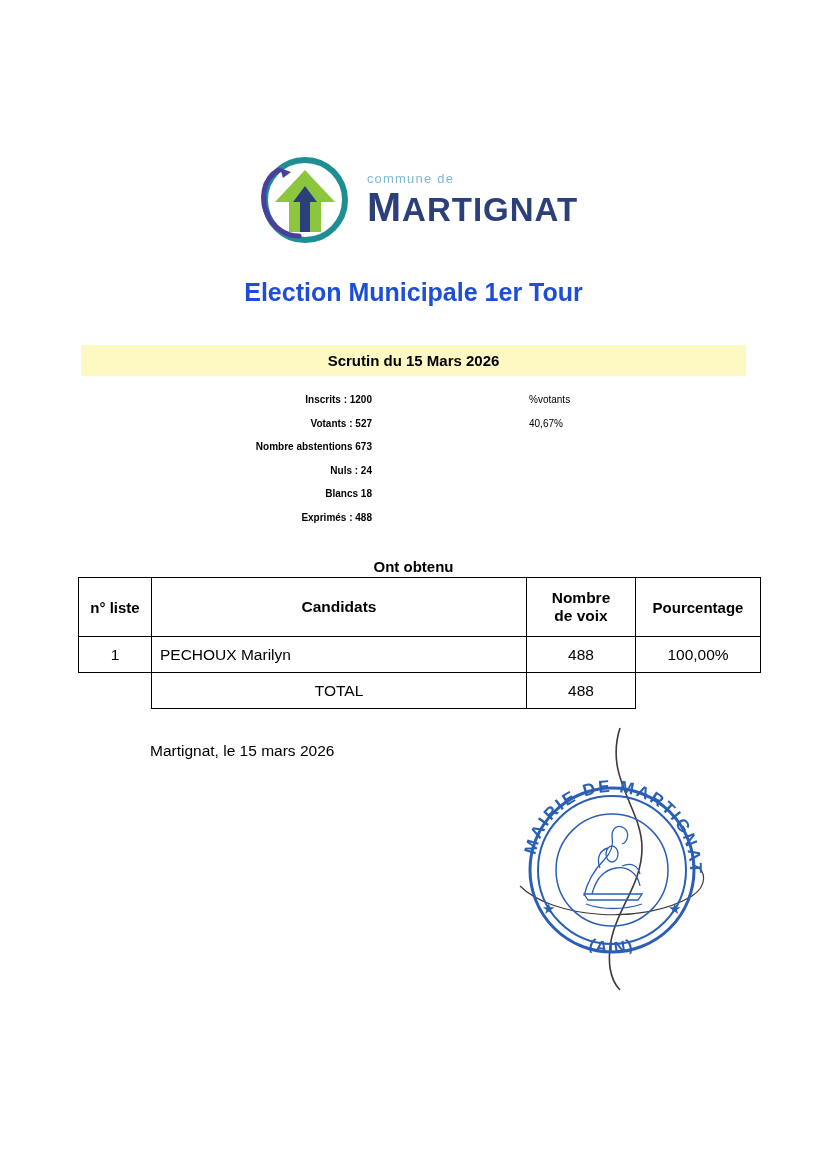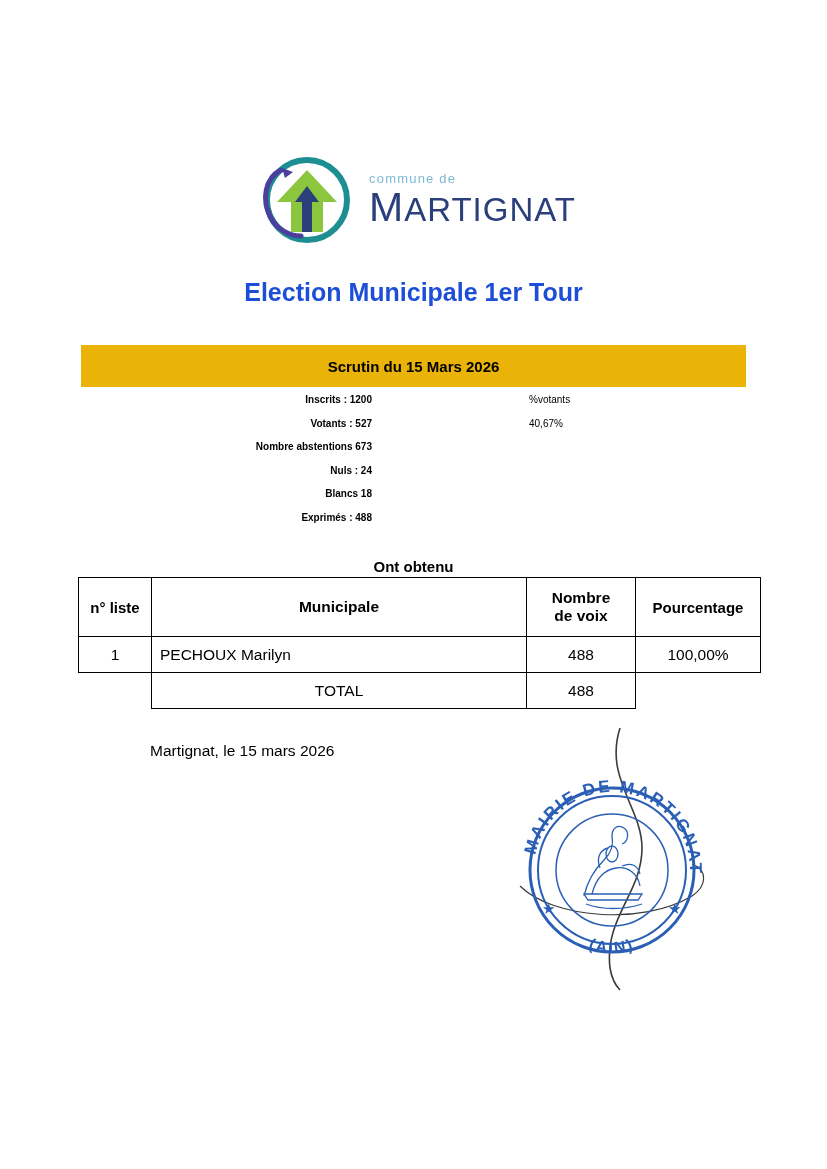--- a/index.html
+++ b/index.html
@@ -50,21 +50,21 @@
   }
   .logo-text .small {
     font-size: 13px;
     letter-spacing: 1.2px;
     color: #7fb8d4;
     margin-bottom: 2px;
     font-family: "Liberation Sans", sans-serif;
   }
   .logo-text .big {
     font-size: 33px;
-    font-weight: normal;
+    font-weight: bold;
     letter-spacing: 1px;
     color: #2b3f7a;
     font-family: "Liberation Sans", sans-serif;
   }
   .logo-text .big .first {
     font-size: 41px;
     color: #2b3f7a;
   }
 
   
@@ -77,22 +77,22 @@
     font-size: 25px;
     font-weight: bold;
     color: #1d4ed8;
   }
 
   .scrutin-bar {
     position: absolute;
     top: 345px;
     left: 81px;
     width: 665px;
-    height: 42px;
-    background: #eab308;
+    height: 31px;
+    background: #fef9c3;
     display: flex;
     align-items: center;
     justify-content: center;
     font-size: 15px;
     font-weight: bold;
   }
 
   
   .stats {
     position: absolute;
@@ -240,21 +240,21 @@
       <div class="stats-right"></div>
     </div>
   </div>
 
   <div class="ont-obtenu">Ont obtenu</div>
 
   <table class="results">
     <tbody>
         <tr>
       <td class="col-nliste hdr small">n° liste</td>
-      <td class="col-cand hdr">Municipale</td>
+      <td class="col-cand hdr">Candidats</td>
       <td class="col-voix hdr">
         <div>Nombre</div>
         <div>de voix</div>
       </td>
       <td class="col-pct hdr small">Pourcentage</td>
     </tr>
     <tr>
       <td class="col-nliste cell c">1</td>
       <td class="col-cand cell l">PECHOUX Marilyn</td>
       <td class="col-voix cell c">488</td>

